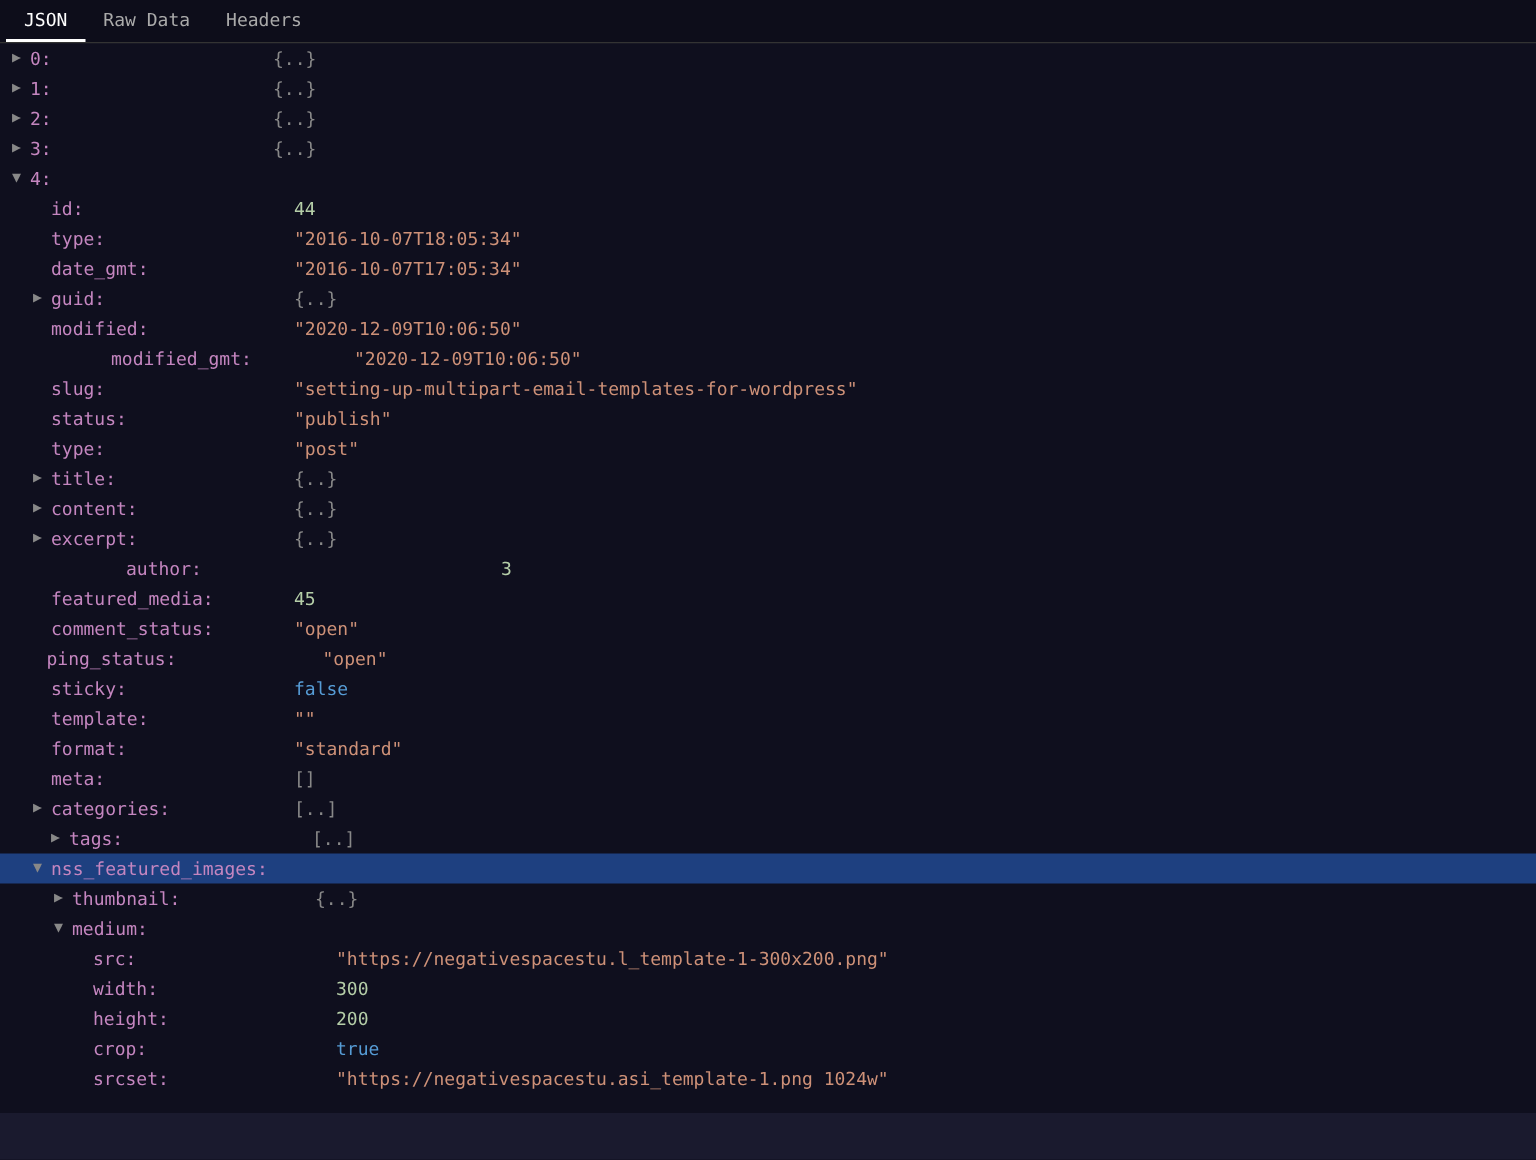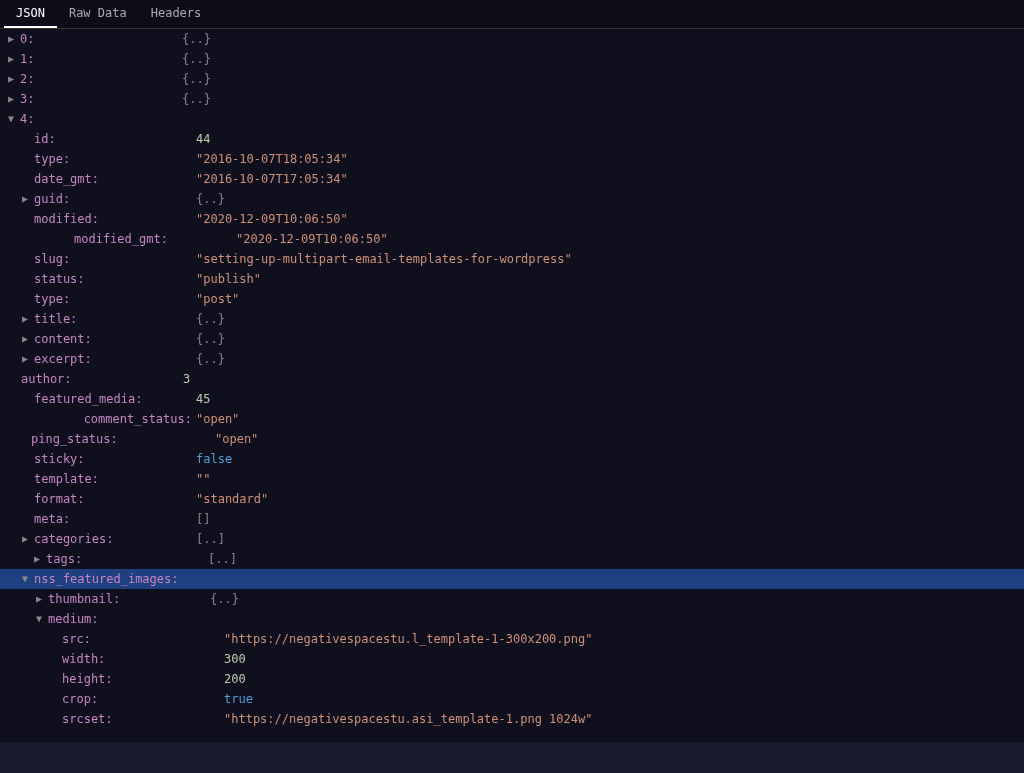--- a/index.html
+++ b/index.html
@@ -207,33 +207,33 @@
       <span class="key">content:</span>
       <span class="colon"></span>
       <span class="val-placeholder">{..}</span>
     </div>
     <div class="json-row" style="padding-left: 18px;">
       <span class="arrow collapsed"></span>
       <span class="key">excerpt:</span>
       <span class="colon"></span>
       <span class="val-placeholder">{..}</span>
     </div>
-    <div class="json-row" style="padding-left: 5px;">
+    <div class="json-row" style="padding-left: 24px; gap: 44px;">
       <span class="arrow none"></span>
       <span class="key">author:</span>
       <span class="colon"></span>
       <span class="val-number">3</span>
     </div>
     <div class="json-row" style="padding-left: 18px;">
       <span class="arrow none"></span>
       <span class="key">featured_media:</span>
       <span class="colon"></span>
       <span class="val-number">45</span>
     </div>
-    <div class="json-row" style="padding-left: 18px; text-align: right;">
+    <div class="json-row" style="padding-left: 18px;">
       <span class="arrow none"></span>
       <span class="key">comment_status:</span>
       <span class="colon"></span>
       <span class="val-string">"open"</span>
     </div>
     <div class="json-row" style="padding-left: 4px; gap: 11px;">
       <span class="arrow none"></span>
       <span class="key">ping_status:</span>
       <span class="colon"></span>
       <span class="val-string">"open"</span>

